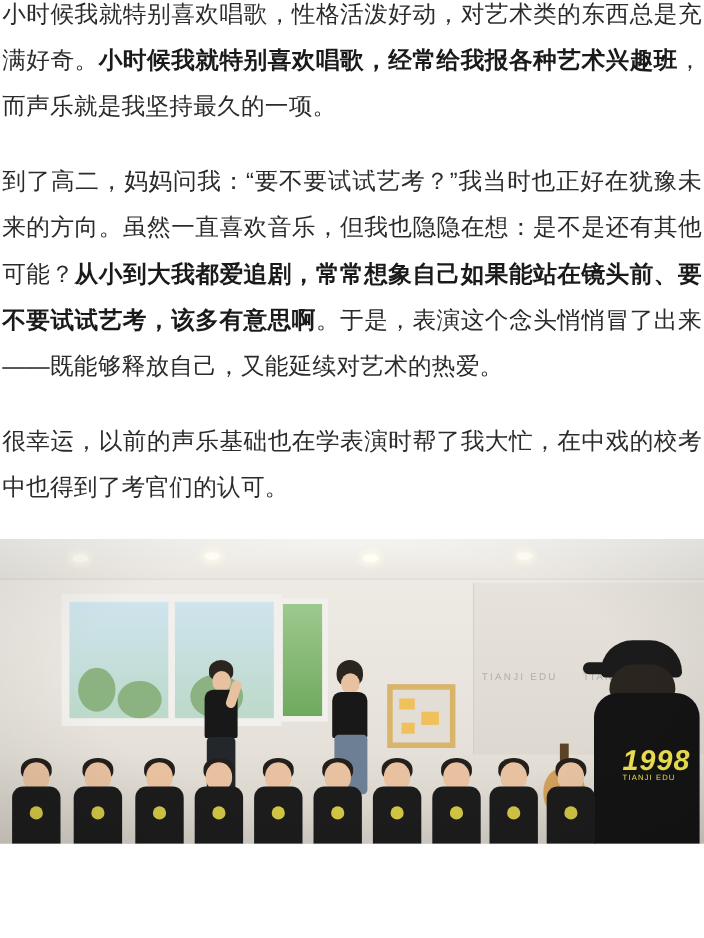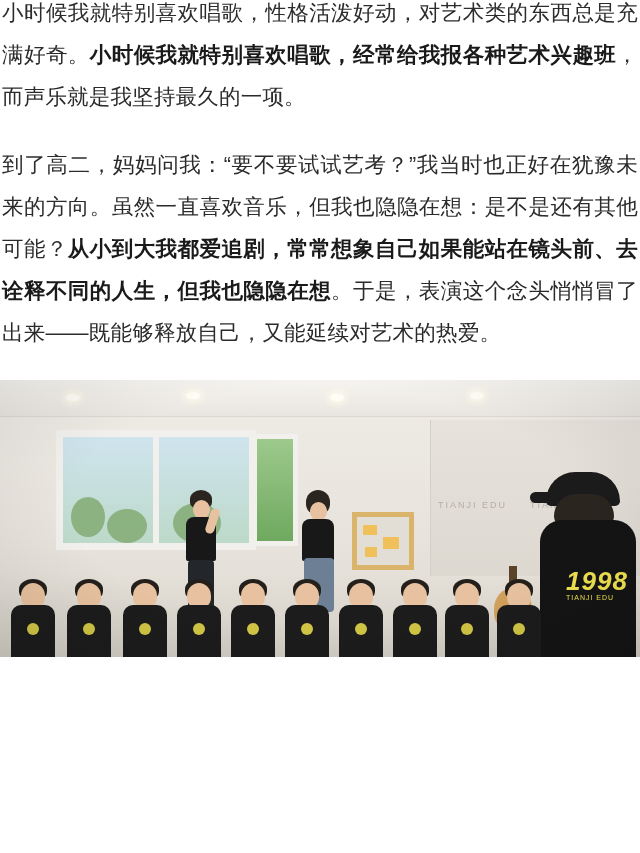--- a/index.html
+++ b/index.html
@@ -226,22 +226,23 @@
 </style>
 </head>
 <body>
 
 <div class="page">
 
   <div class="article">
 
     <p class="para"><span>小时候我就特别喜欢唱歌，性格活泼好动，对艺术类的东西总是充满好奇。</span><span class="b">小时候我就特别喜欢唱歌，经常给我报各种艺术兴趣班</span><span>，而声乐就是我坚持最久的一项。</span></p>
 
-    <p class="para"><span>到了高二，妈妈问我：“要不要试试艺考？”我当时也正好在犹豫未来的方向。虽然一直喜欢音乐，但我也隐隐在想：是不是还有其他可能？</span><span class="b">从小到大我都爱追剧，常常想象自己如果能站在镜头前、去诠释不同的人生，但我也隐隐在想</span><span>。于是，表演这个念头悄悄冒了出来——既能够释放自己，又能延续对艺术的热爱。</span></p>
-
+    <p class="para"><span>到了高二，妈妈问我：“要不要试试艺考？”我当时也正好在犹豫未来的方向。虽然一直喜欢音乐，但我也隐隐在想：是不是还有其他可能？</span><span class="b">从小到大我都爱追剧，常常想象自己如果能站在镜头前、要不要试试艺考，该多有意思啊</span><span>。于是，表演这个念头悄悄冒了出来——既能够释放自己，又能延续对艺术的热爱。</span></p>
+
+    <p class="para"><span>很幸运，以前的声乐基础也在学表演时帮了我大忙，在中戏的校考中也得到了考官们的认可。</span></p>
 
   </div>
 
   <div class="photo">
     <div class="ph-wall"></div>
     <div class="ph-ceiling"></div>
 
     <div class="ph-light" style="left:66px; top:14px;"></div>
     <div class="ph-light" style="left:186px; top:12px;"></div>
     <div class="ph-light" style="left:330px; top:14px;"></div>

